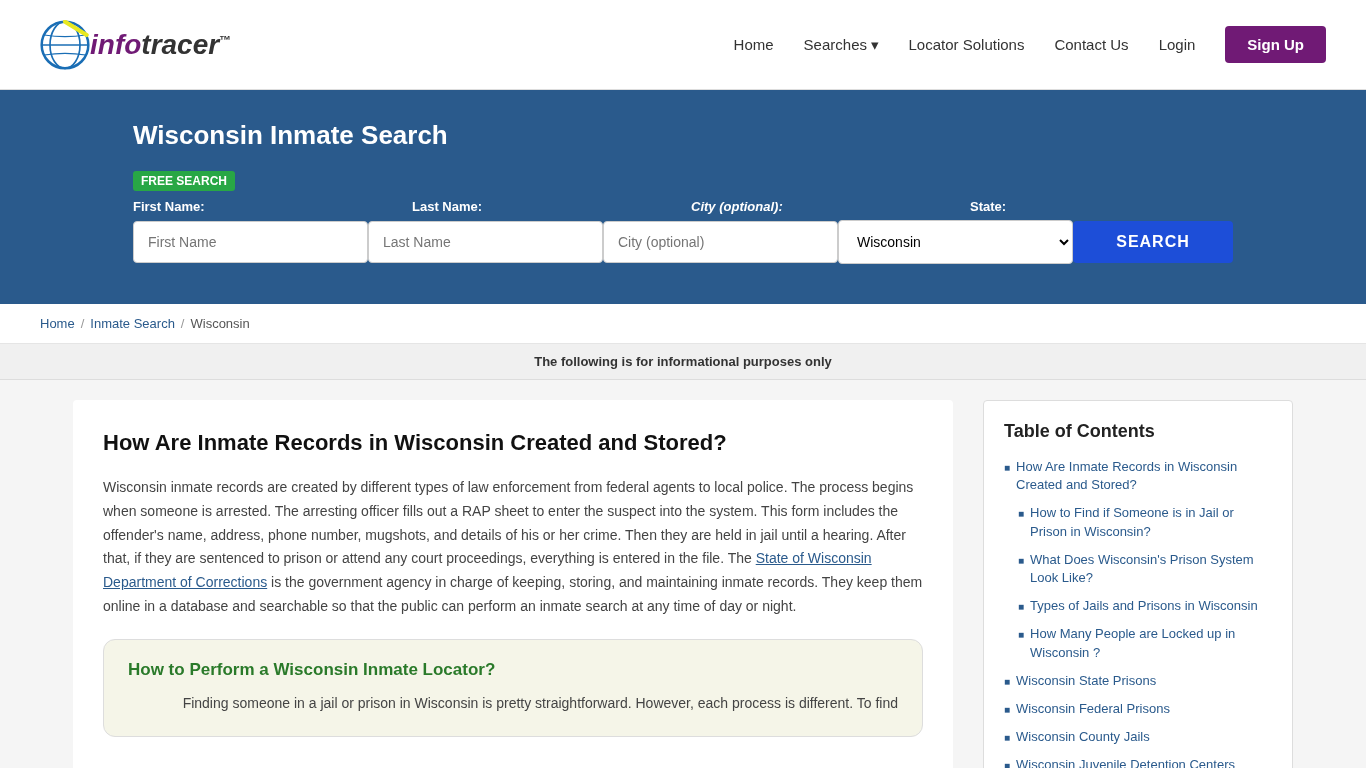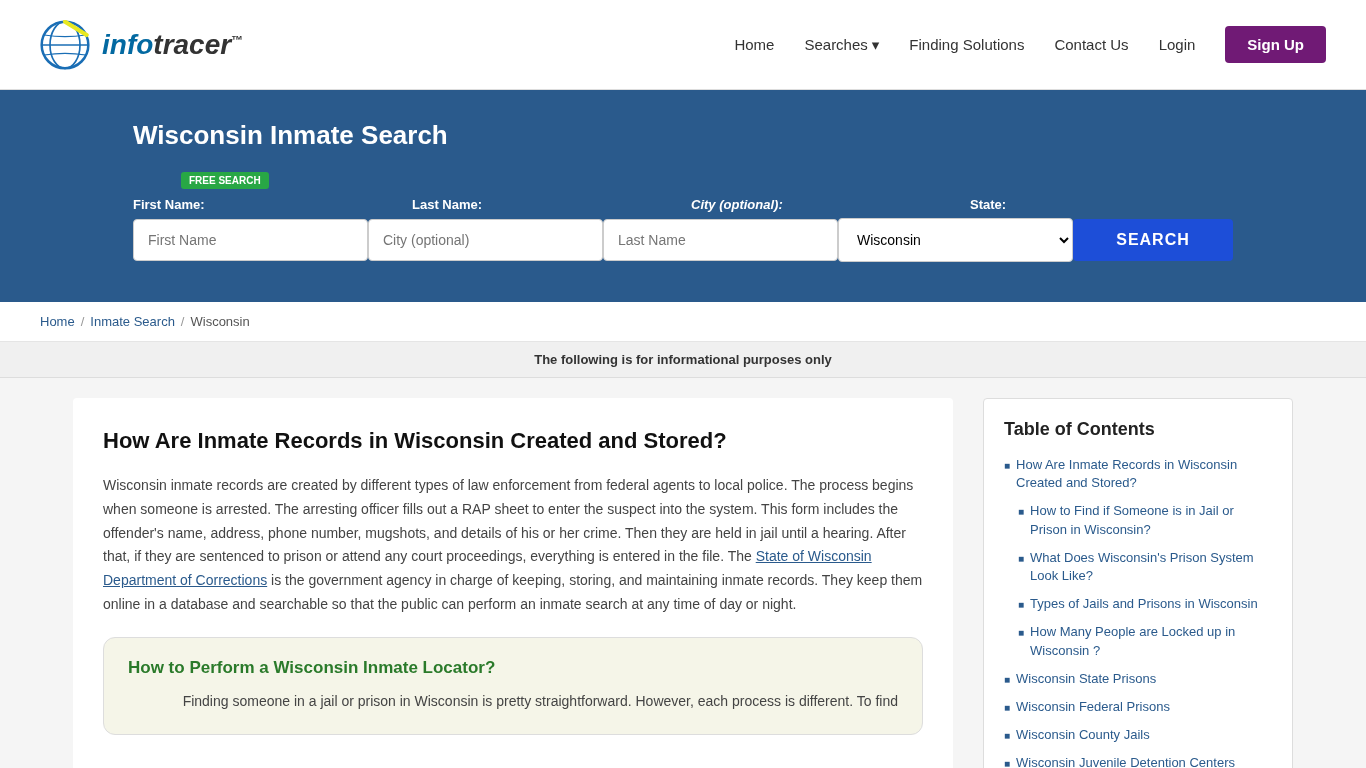--- a/index.html
+++ b/index.html
@@ -12,21 +12,21 @@
       padding: 0 40px;
       height: 90px;
       display: flex;
       align-items: center;
       justify-content: space-between;
     }
     .logo-text {
       font-size: 28px;
       font-weight: bold;
     }
-    .logo-info { color: #0369a1; font-style: italic; margin-left: 12px; }
+    .logo-info { color: #701a75; font-style: italic; }
     .logo-tracer { color: #333; font-style: italic; }
     .logo-tm { font-size: 12px; vertical-align: super; color: #333; }
     .logo-icon {
       width: 50px;
       height: 50px;
       margin-right: 0px;
     }
     nav {
       display: flex;
       align-items: center;
@@ -71,26 +71,25 @@
       color: #fff;
       font-size: 26px;
       font-weight: bold;
       text-align: left;
       margin-bottom: 20px;
     }
     .free-search-badge {
       display: inline-block;
       background: #28a745;
       color: #fff;
-      font-size: 10px;
+      font-size: 12px;
       font-weight: bold;
       padding: 3px 8px;
       border-radius: 3px;
       margin-bottom: 8px;
-      margin-left: 48px;
     }
     .search-form {
       max-width: 1100px;
       margin: 0 auto;
     }
     .search-labels {
       display: flex;
       gap: 16px;
       margin-bottom: 6px;
     }
@@ -287,41 +286,41 @@
     <span class="logo-text">
       <span class="logo-info">info</span><span class="logo-tracer">tracer</span><sup class="logo-tm">™</sup>
     </span>
   </div>
   <nav>
     <a href="#" class="nav-link">Home</a>
     <a href="#" class="nav-link nav-searches">
       <span>Searches</span>
       <span>▾</span>
     </a>
-    <a href="#" class="nav-link">Finding Solutions</a>
+    <a href="#" class="nav-link">Locator Solutions</a>
     <a href="#" class="nav-link">Contact Us</a>
     <button class="btn-login">Login</button>
     <button class="btn-signup">Sign Up</button>
   </nav>
 </header>
 
 <section class="hero">
   <div class="search-form">
     <h1 class="hero-title">Wisconsin Inmate Search</h1>
     <span class="free-search-badge">FREE SEARCH</span>
     <div class="search-labels">
       <div class="search-label search-label-first">First Name:</div>
       <div class="search-label search-label-last">Last Name:</div>
       <div class="search-label search-label-city">City (optional):</div>
       <div class="search-label search-label-state">State:</div>
     </div>
     <div class="search-inputs">
       <input type="text" class="search-input" placeholder="First Name" style="">
+      <input type="text" class="search-input" placeholder="Last Name" style="">
       <input type="text" class="search-input" placeholder="City (optional)" style="">
-      <input type="text" class="search-input" placeholder="Last Name" style="">
       <select class="search-select">
         <option>Wisconsin</option>
       </select>
       <button class="search-btn">SEARCH</button>
     </div>
   </div>
 </section>
 
 <div class="breadcrumb-bar">
   <div class="breadcrumb">

